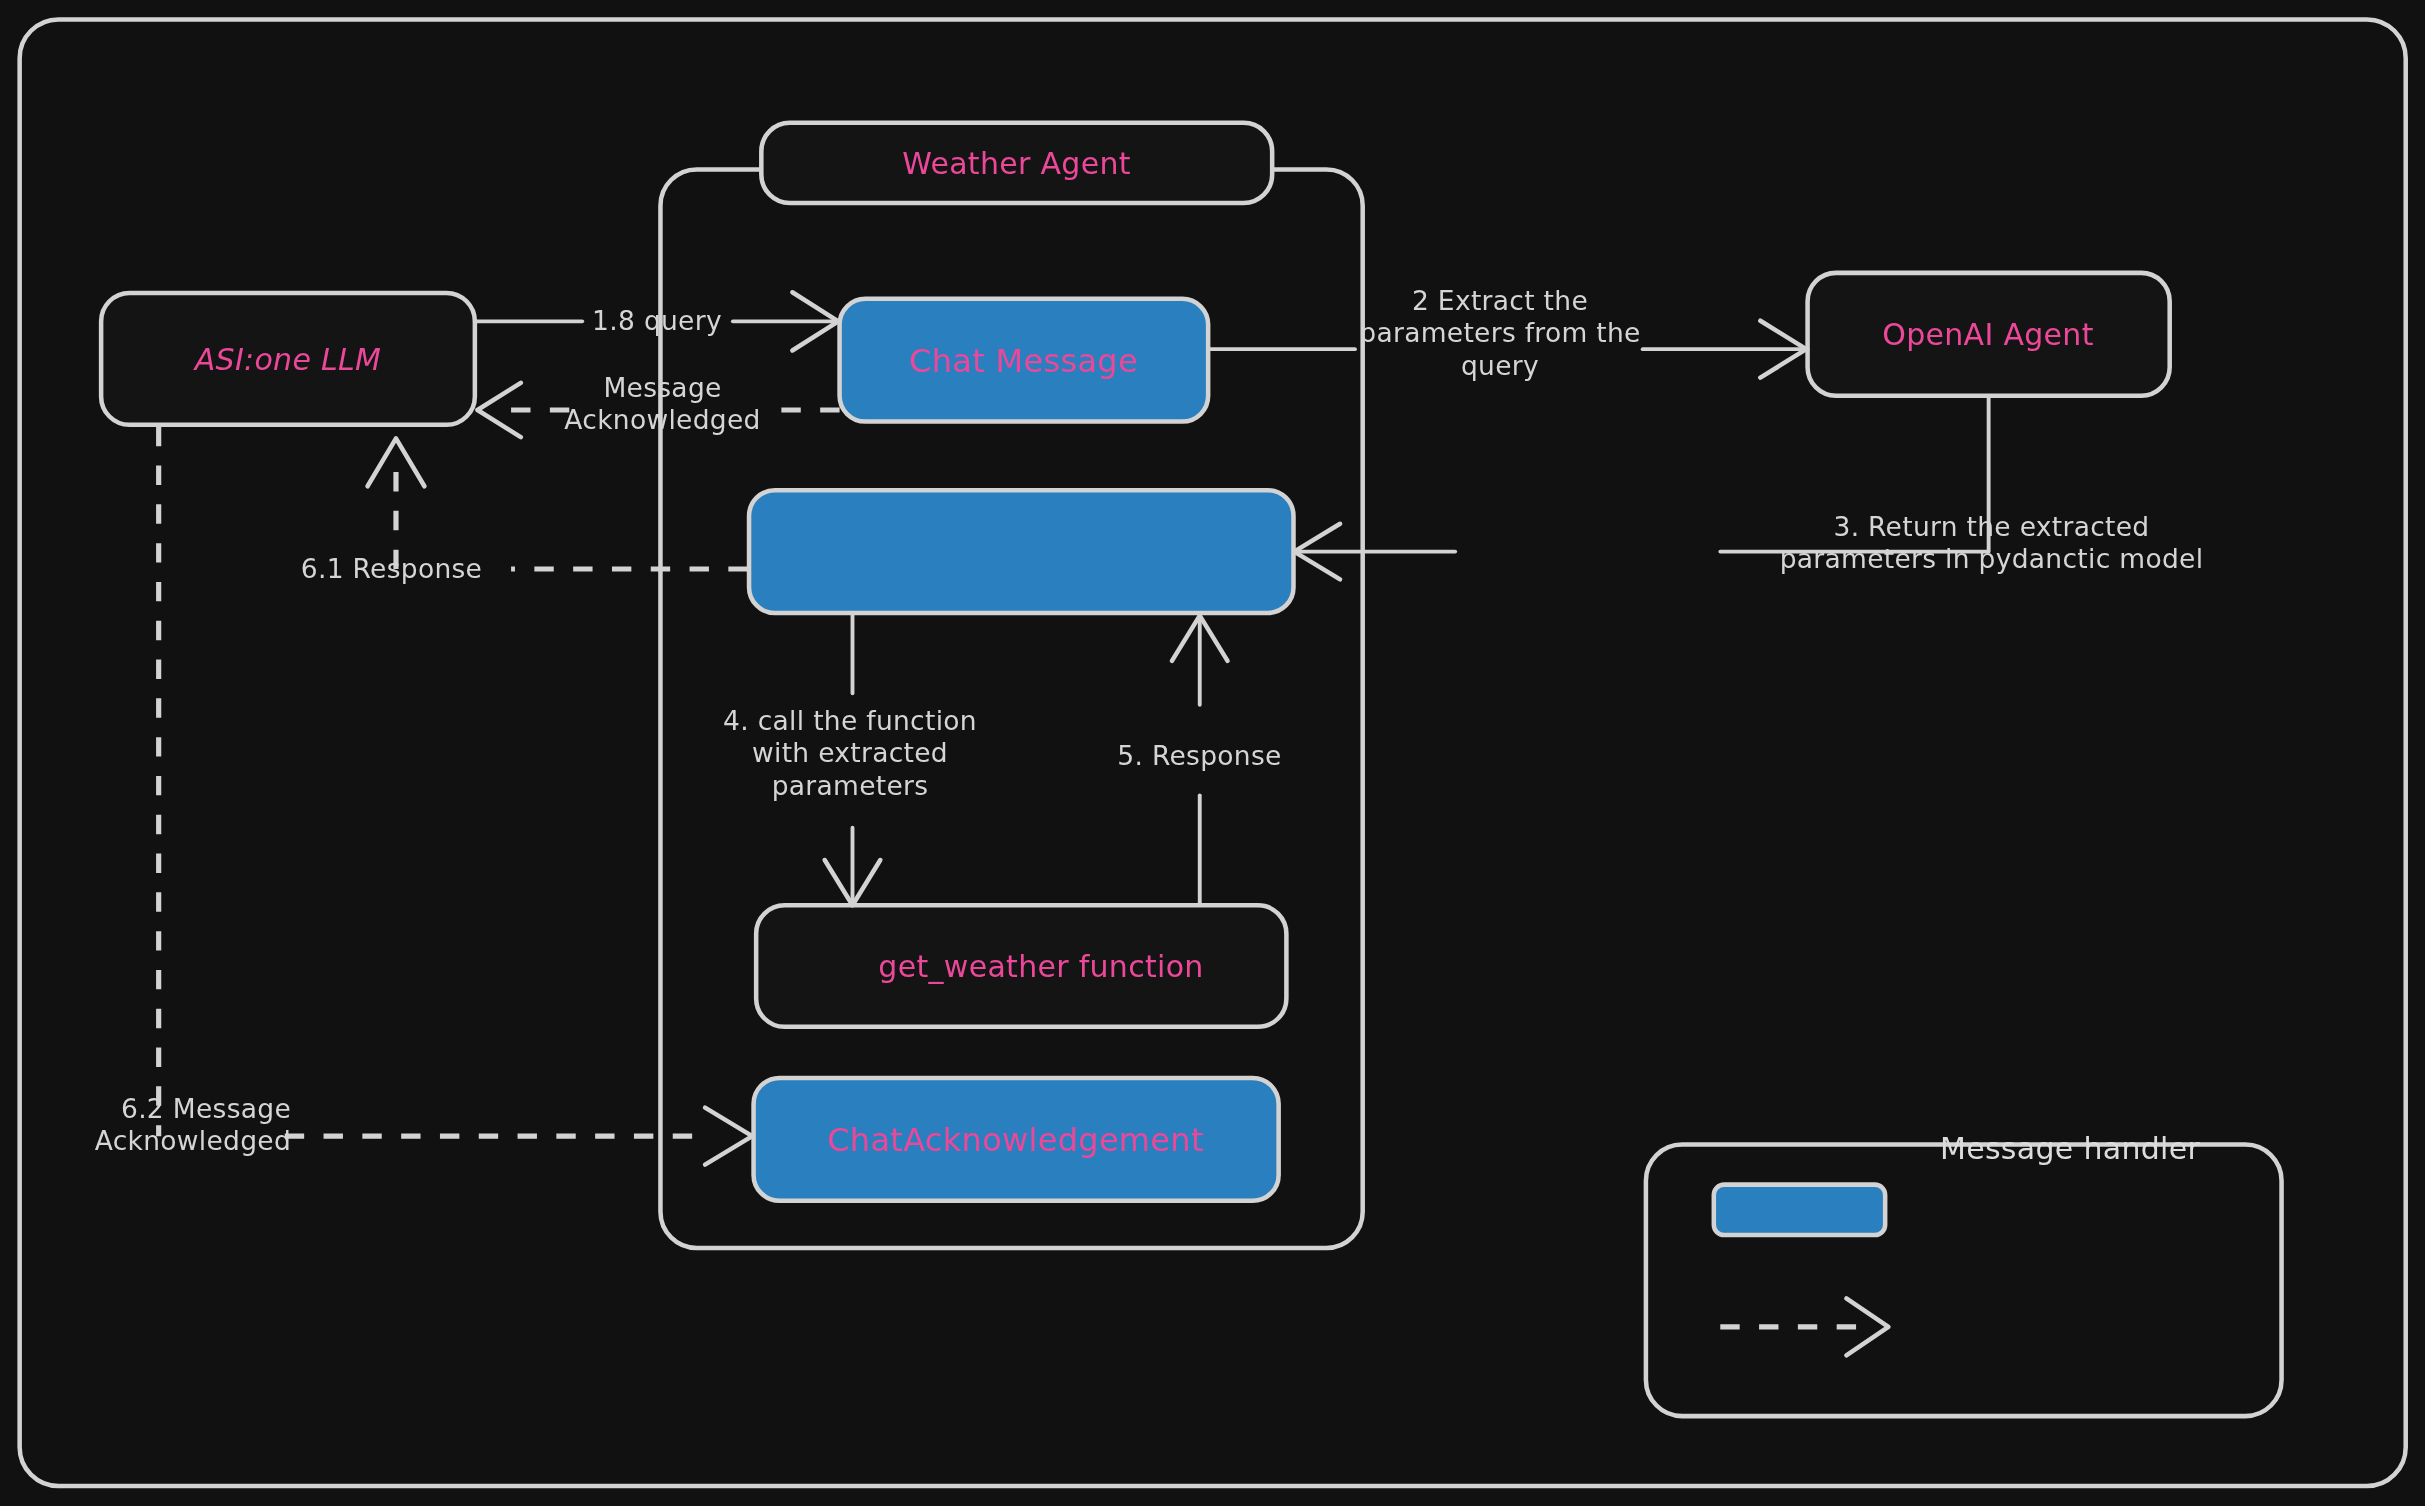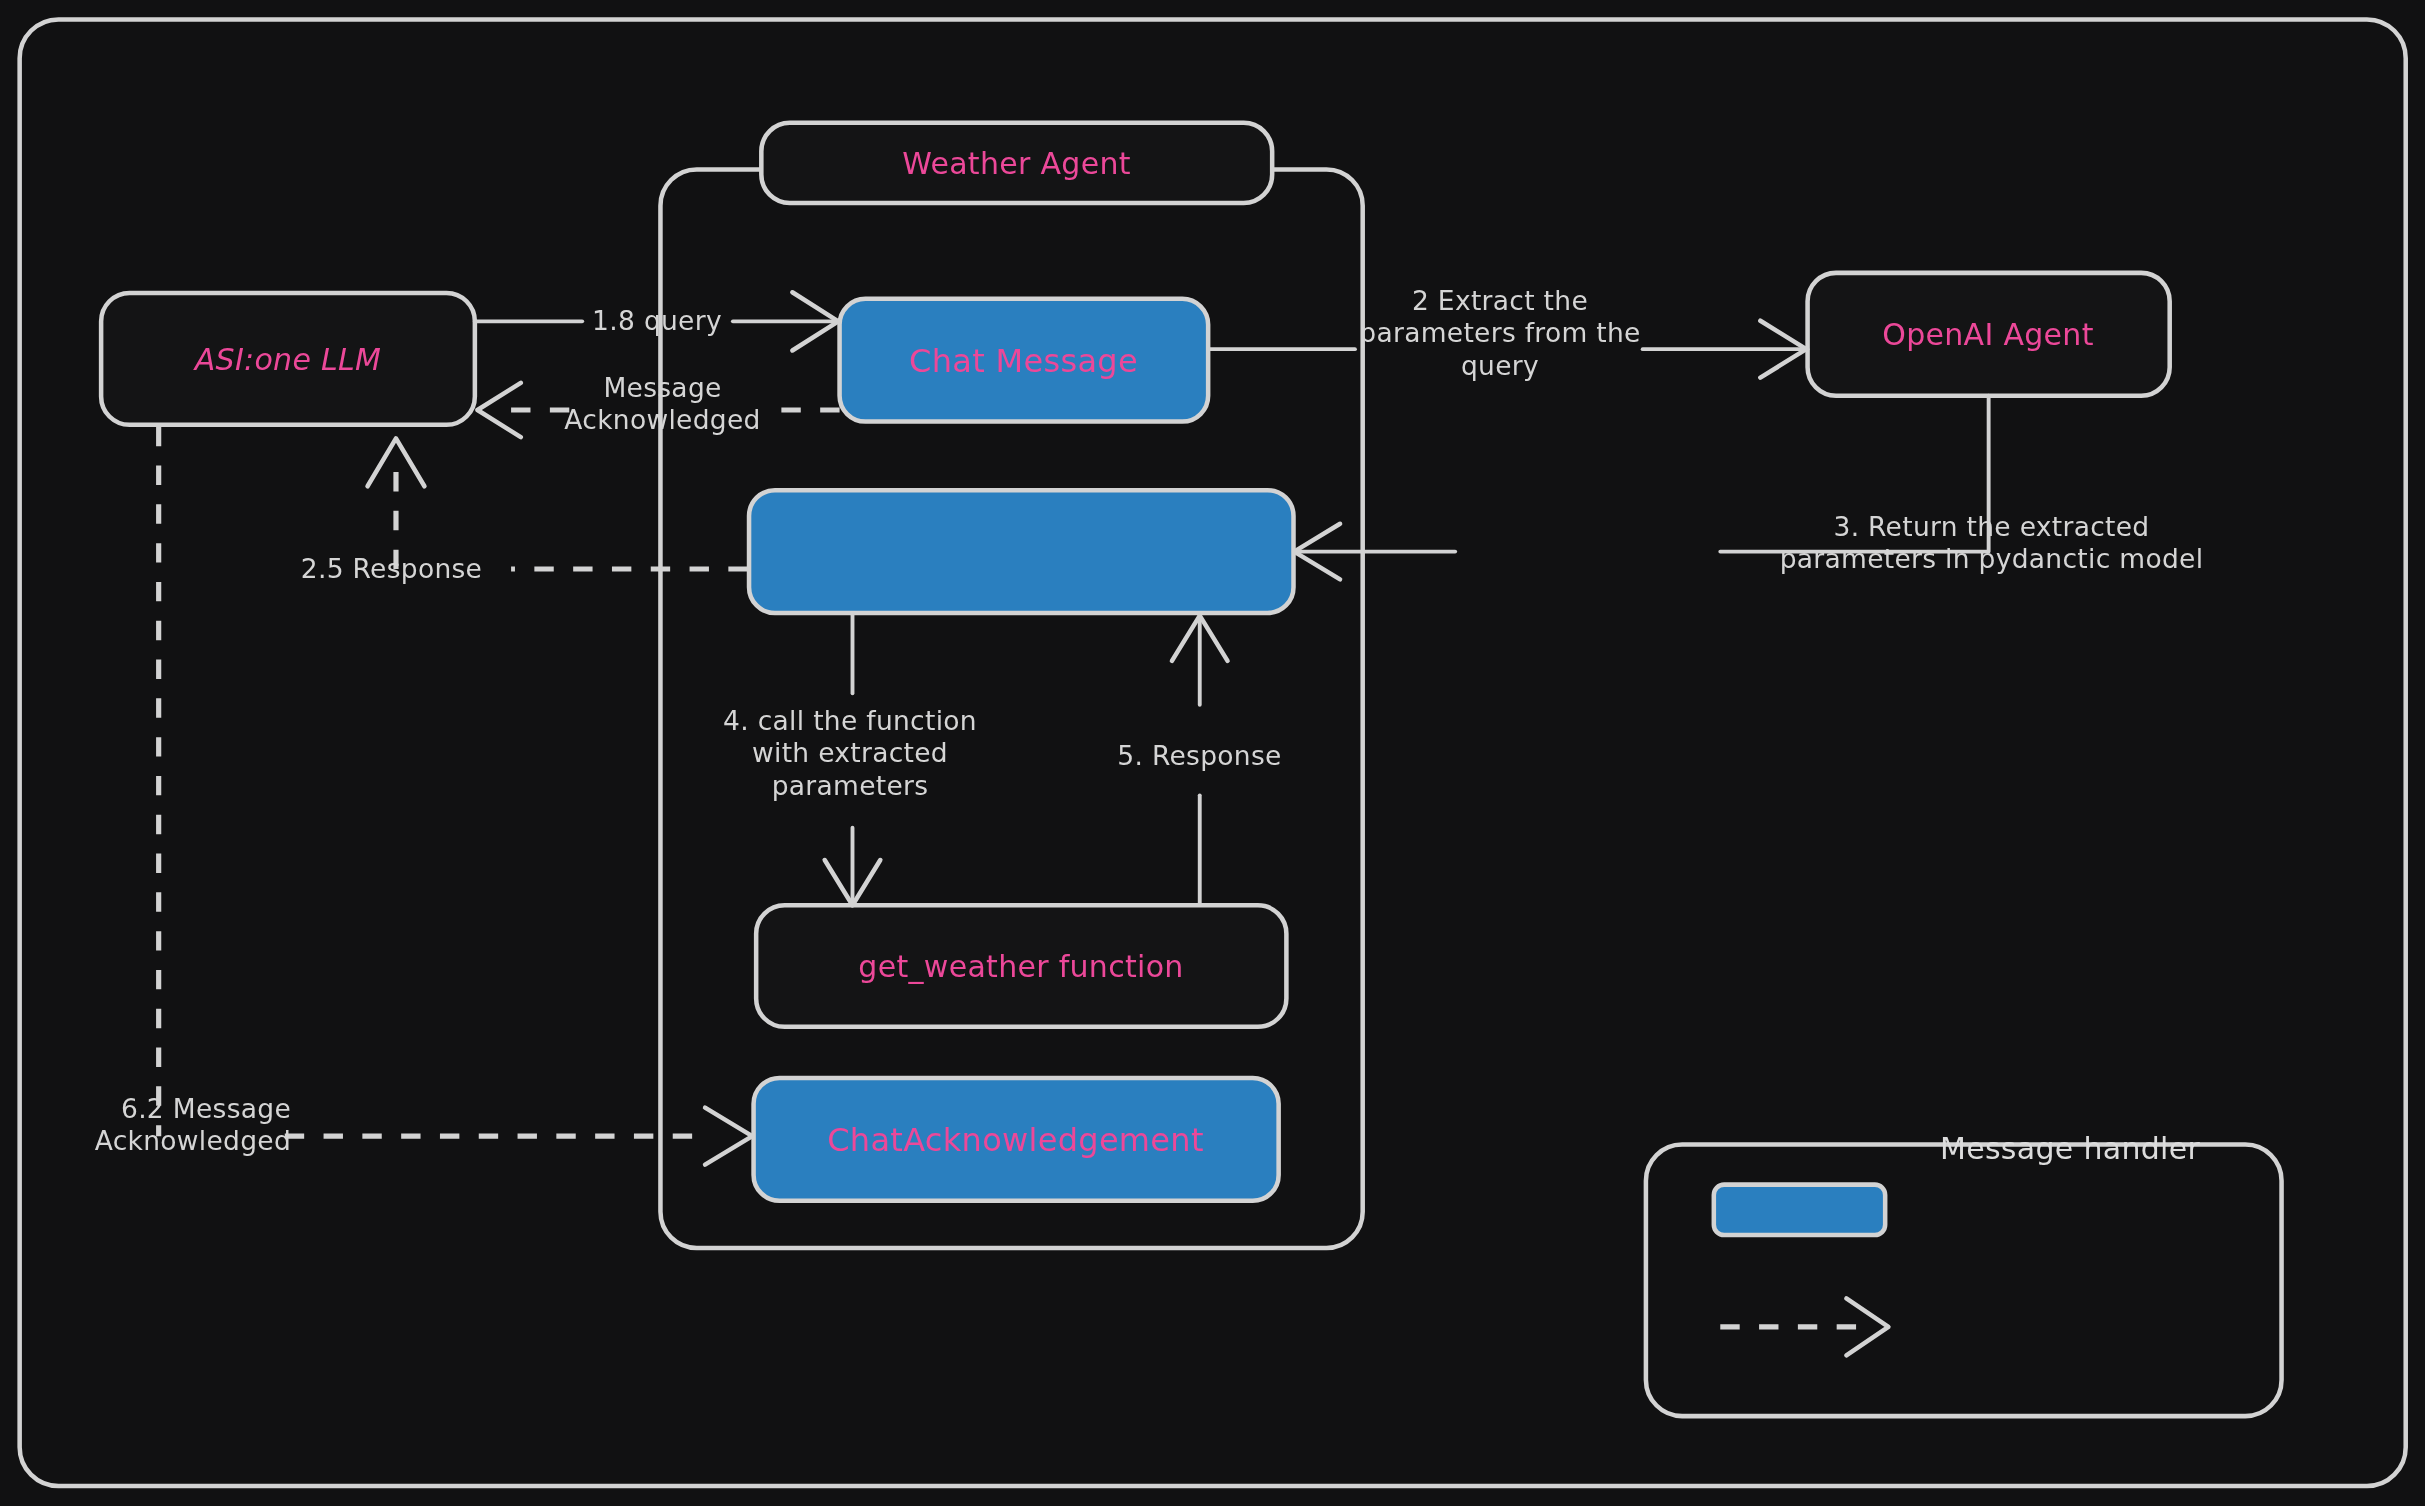--- a/index.html
+++ b/index.html
@@ -152,21 +152,21 @@
 
   <div class="node-text nt-md" style="left:761px; top:123px; width:511px; height:80px;">Weather Agent</div>
 
   <div class="node-text nt-md" style="left:101px; top:293px; width:374px; height:132px; font-style:italic;">ASI:one LLM</div>
 
   <div class="node-text nt-lg" style="left:839px; top:299px; width:369px; height:123px;">Chat Message</div>
 
   <div class="node-text nt-md" style="left:1807px; top:273px; width:362px; height:123px;">OpenAI Agent</div>
 
 
-  <div class="node-text nt-md" style="left:756px; top:905px; width:530px; height:122px;">get_weather function</div>
+  <div class="node-text nt-md" style="left:776px; top:905px; width:530px; height:122px;">get_weather function</div>
 
   <div class="node-text nt-lg" style="left:753px; top:1078px; width:525px; height:123px;">ChatAcknowledgement</div>
 
   <div class="label" style="left:576px; top:305px; width:162px;">1.8 query</div>
 
   <div class="label" style="left:556px; top:372px; width:213px;">Message
 Acknowledged</div>
 
   <div class="label" style="left:1345px; top:285px; width:310px;">2 Extract the
 parameters from the
@@ -174,21 +174,21 @@
 
   <div class="label" style="left:1746px; top:511px; width:491px;">3. Return the extracted
 parameters in pydanctic model</div>
 
   <div class="label" style="left:685px; top:705px; width:330px;">4. call the function
 with extracted
 parameters</div>
 
   <div class="label" style="left:1080px; top:740px; width:239px;">5. Response</div>
 
-  <div class="label" style="left:285px; top:553px; width:213px;">2.5 Response</div>
+  <div class="label" style="left:285px; top:553px; width:213px;">6.1 Response</div>
 
   <div class="label" style="left:39px; top:1093px; width:252px;text-align:right;">6.2 Message
 Acknowledged</div>
 
   <div class="legend-text" style="left:1940px; top:1123px; width:323px; height:50px;">Message handler</div>
 
 
 </div>
 
 

